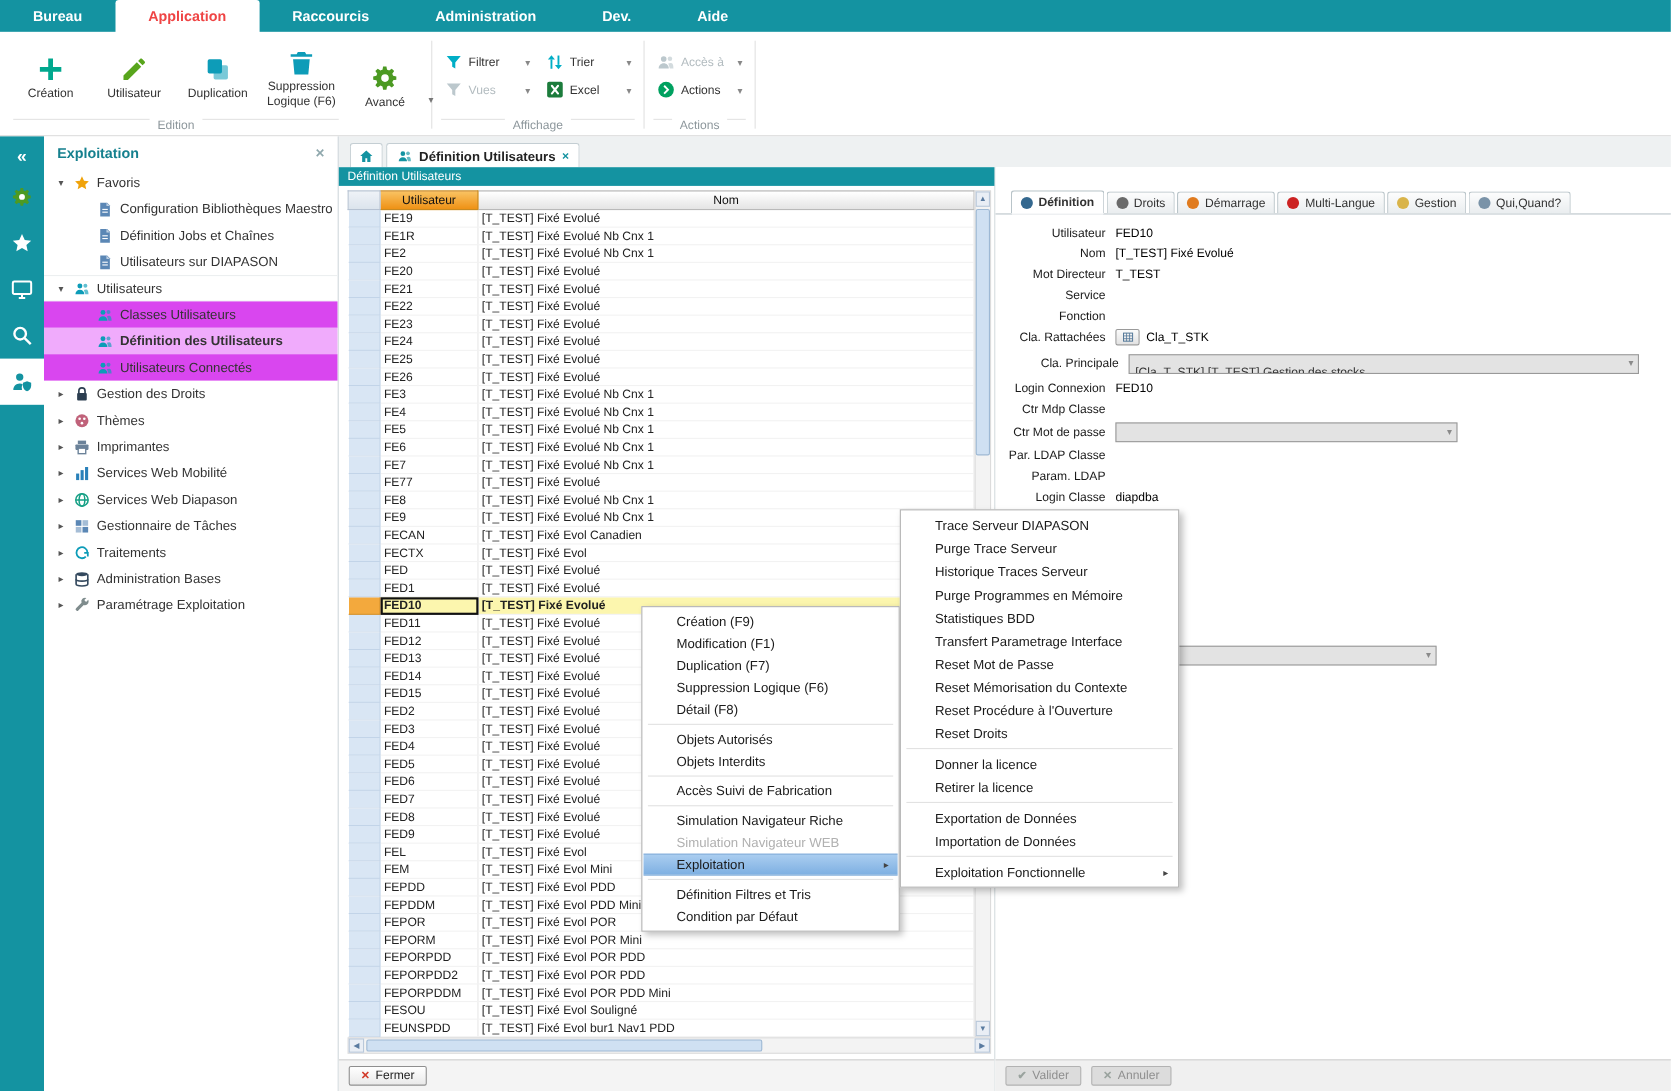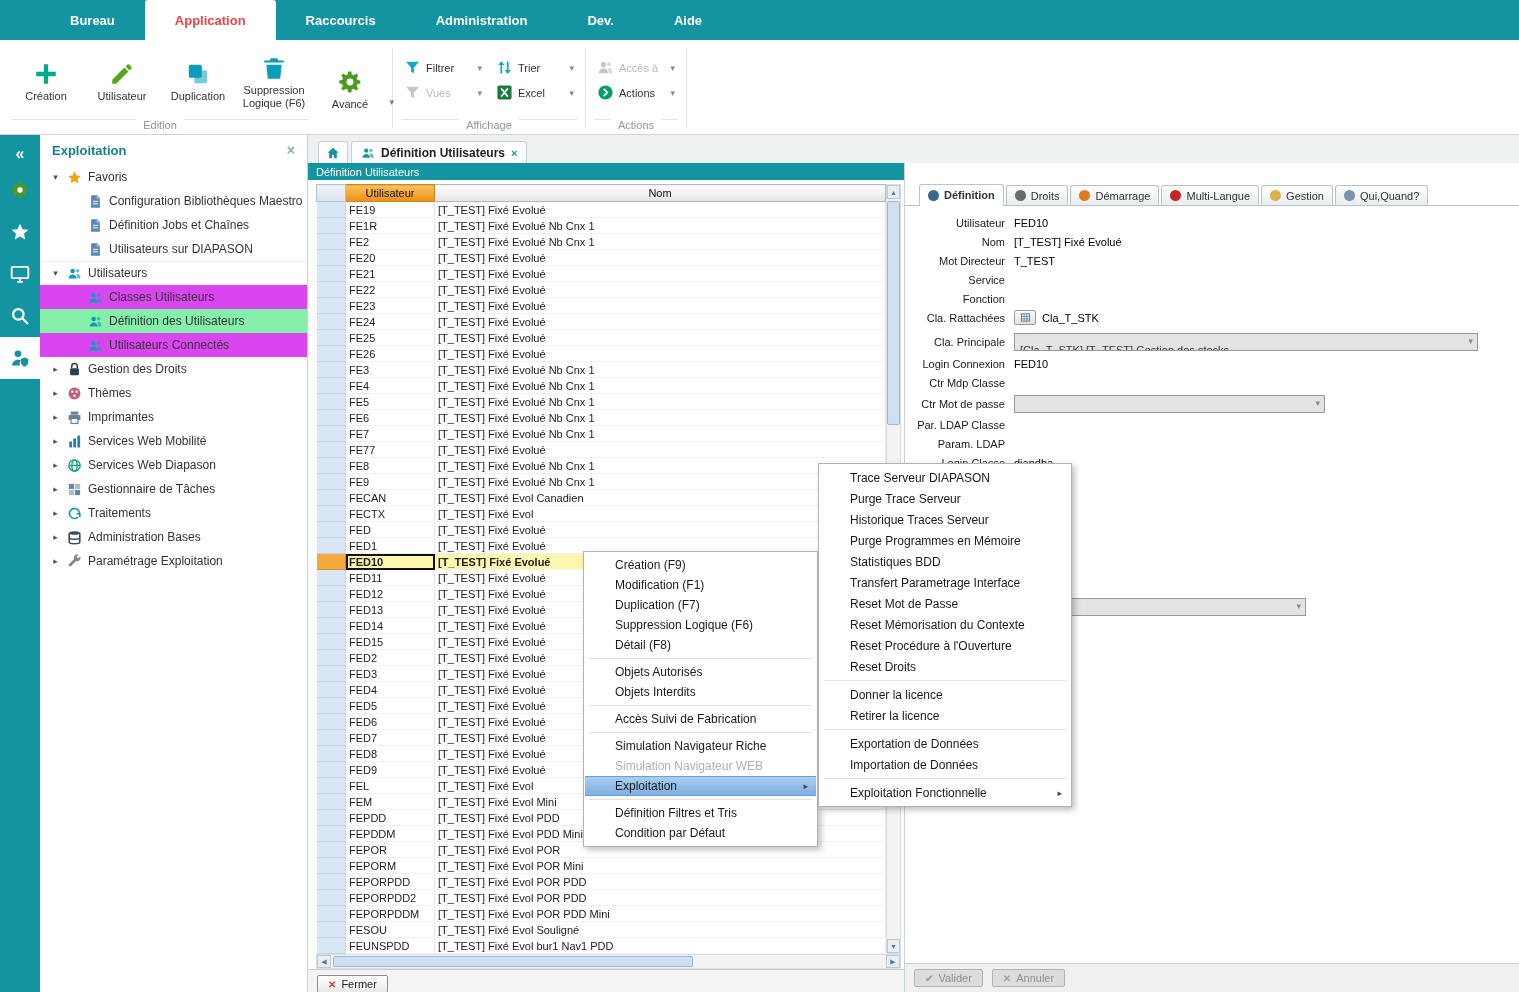--- a/index.html
+++ b/index.html
@@ -1,21 +1,21 @@
 <!DOCTYPE html>
 <html><head>
 <meta charset="utf-8">
 <style>
 *{margin:0;padding:0;box-sizing:border-box}
 html,body{width:1519px;height:992px;overflow:hidden;background:#fff;
   font-family:"Liberation Sans",sans-serif;color:#222}
 .app{position:relative;width:1519px;height:992px;display:flex;flex-direction:column}
 
 
-.menubar{height:40px;background:#1493a1;display:flex;align-items:stretch;padding-left:40px;flex:none}
+.menubar{height:29px;background:#1493a1;display:flex;align-items:stretch;flex:none}
 .mb-item{color:#fff;font-size:13px;font-weight:bold;padding:0 30px;display:flex;align-items:center;cursor:default}
 .mb-item.active{background:#fff;color:#ef4444;border-radius:3px 3px 0 0}
 
 
 .ribbon{height:95px;background:#fff;border-bottom:1px solid #d5d5d5;display:flex;align-items:stretch;padding:2px 0 0 8px;flex:none}
 .rgroup{display:flex;flex-direction:column}
 .rrows{display:flex;flex-direction:column;flex:1;justify-content:center}
 .rrow{display:flex;align-items:center}
 .bbtn{width:76px;padding-top:4px;display:flex;flex-direction:column;align-items:center;text-align:center;
   font-size:11px;color:#333;position:relative;gap:3px;line-height:1.15;cursor:default}
@@ -51,21 +51,21 @@
   color:#15808e;font-weight:bold;font-size:13px;flex:none}
 .sb-close{color:#8fa8ad;font-size:14px;cursor:default}
 .tree{flex:1;overflow:hidden;font-size:12px}
 .titem{height:24px;display:flex;align-items:center;gap:6px;color:#333;cursor:default;white-space:nowrap}
 .titem .chev{width:11px;font-size:9px;color:#555;text-align:center;flex:none}
 .titem .ticon{width:15px;height:15px;flex:none}
 .titem.l0{padding-left:10px}
 .titem.l1{padding-left:48px}
 .titem.group{border-top:1px solid #eceff0;border-bottom:1px solid #f3f5f6}
 .titem.shaded{background:#d946ef}
-.titem.selected{background:#86efac;font-weight:normal}
+.titem.selected{background:#f0abfc;font-weight:bold}
 .tic-star{color:#f0a30a}.tic-doc{color:#5b87b5}.tic-people{color:#0d9cb8}
 .tic-people-gear{color:#0d9cb8}.tic-people-link{color:#0d9cb8}
 .tic-lock{color:#2c3e50}.tic-theme{color:#c0627a}.tic-printer{color:#6b8299}
 .tic-chart{color:#2980b9}.tic-web{color:#16a085}.tic-tasks{color:#5b87b5}
 .tic-process{color:#0d9cb8}.tic-db{color:#34495e}.tic-wrench{color:#7f8c8d}
 
 
 .main{flex:1;display:flex;flex-direction:column;min-width:0}
 .tabbar{height:28px;background:#eef1f2;display:flex;align-items:flex-end;padding-left:10px;gap:3px;flex:none}
 .tab{height:22px;background:#fff;border:1px solid #c4ced3;border-bottom:none;border-radius:3px 3px 0 0;
@@ -116,21 +116,21 @@
 .dtab{height:20px;display:flex;align-items:center;gap:5px;padding:0 8px;font-size:11px;
   background:linear-gradient(#fdfdfd,#e9edef);border:1px solid #b9c4c9;border-bottom:none;
   border-radius:3px 3px 0 0;color:#333;cursor:default;white-space:nowrap}
 .dtab.active{background:#fff;font-weight:bold;height:21px;position:relative}
 .dtab.active::after{content:"";position:absolute;left:0;right:0;bottom:-1px;height:1px;background:#fff}
 .dic{width:11px;height:11px;border-radius:50%;display:inline-block;flex:none}
 .dic-definition{background:#34688f}.dic-droits{background:#6a6a6a}.dic-demarrage{background:#e07b1f}
 .dic-multilangue{background:#cc2222}.dic-gestion{background:#d9b44a}.dic-quiquand{background:#7a93a8}
 .form{padding-top:7px;flex:none}
 .frow{display:flex;align-items:center;min-height:19px}
-.frow.kind-combo_wide{margin:5px 0 3px}
+.frow.kind-combo_wide{margin:5px 12px 3px}
 .frow.kind-combo_med{margin:2px 0}
 .flabel{width:109px;text-align:right;padding-right:9px;font-size:11px;color:#1a1a1a;flex:none;white-space:nowrap}
 .fvalue{font-size:11px;color:#000;white-space:nowrap}
 .combo{height:17px;background:#e3e3e3;border:1px solid #999;position:relative;display:flex;align-items:center;
   padding:16px 16px 0 5px;font-size:11px;color:#333;white-space:nowrap;overflow:hidden;cursor:default}
 .combo::after{content:"▾";position:absolute;right:4px;top:2px;font-size:9px;color:#8a8a8a}
 .kind-combo_wide .combo{width:464px}
 .kind-combo_med .combo{width:311px}
 .pickbtn{width:22px;height:15px;background:linear-gradient(#fbfbfb,#e2e2e2);border:1px solid #9a9a9a;border-radius:2px;
   display:flex;align-items:center;justify-content:center;margin-right:6px;color:#567a9a;cursor:default}

